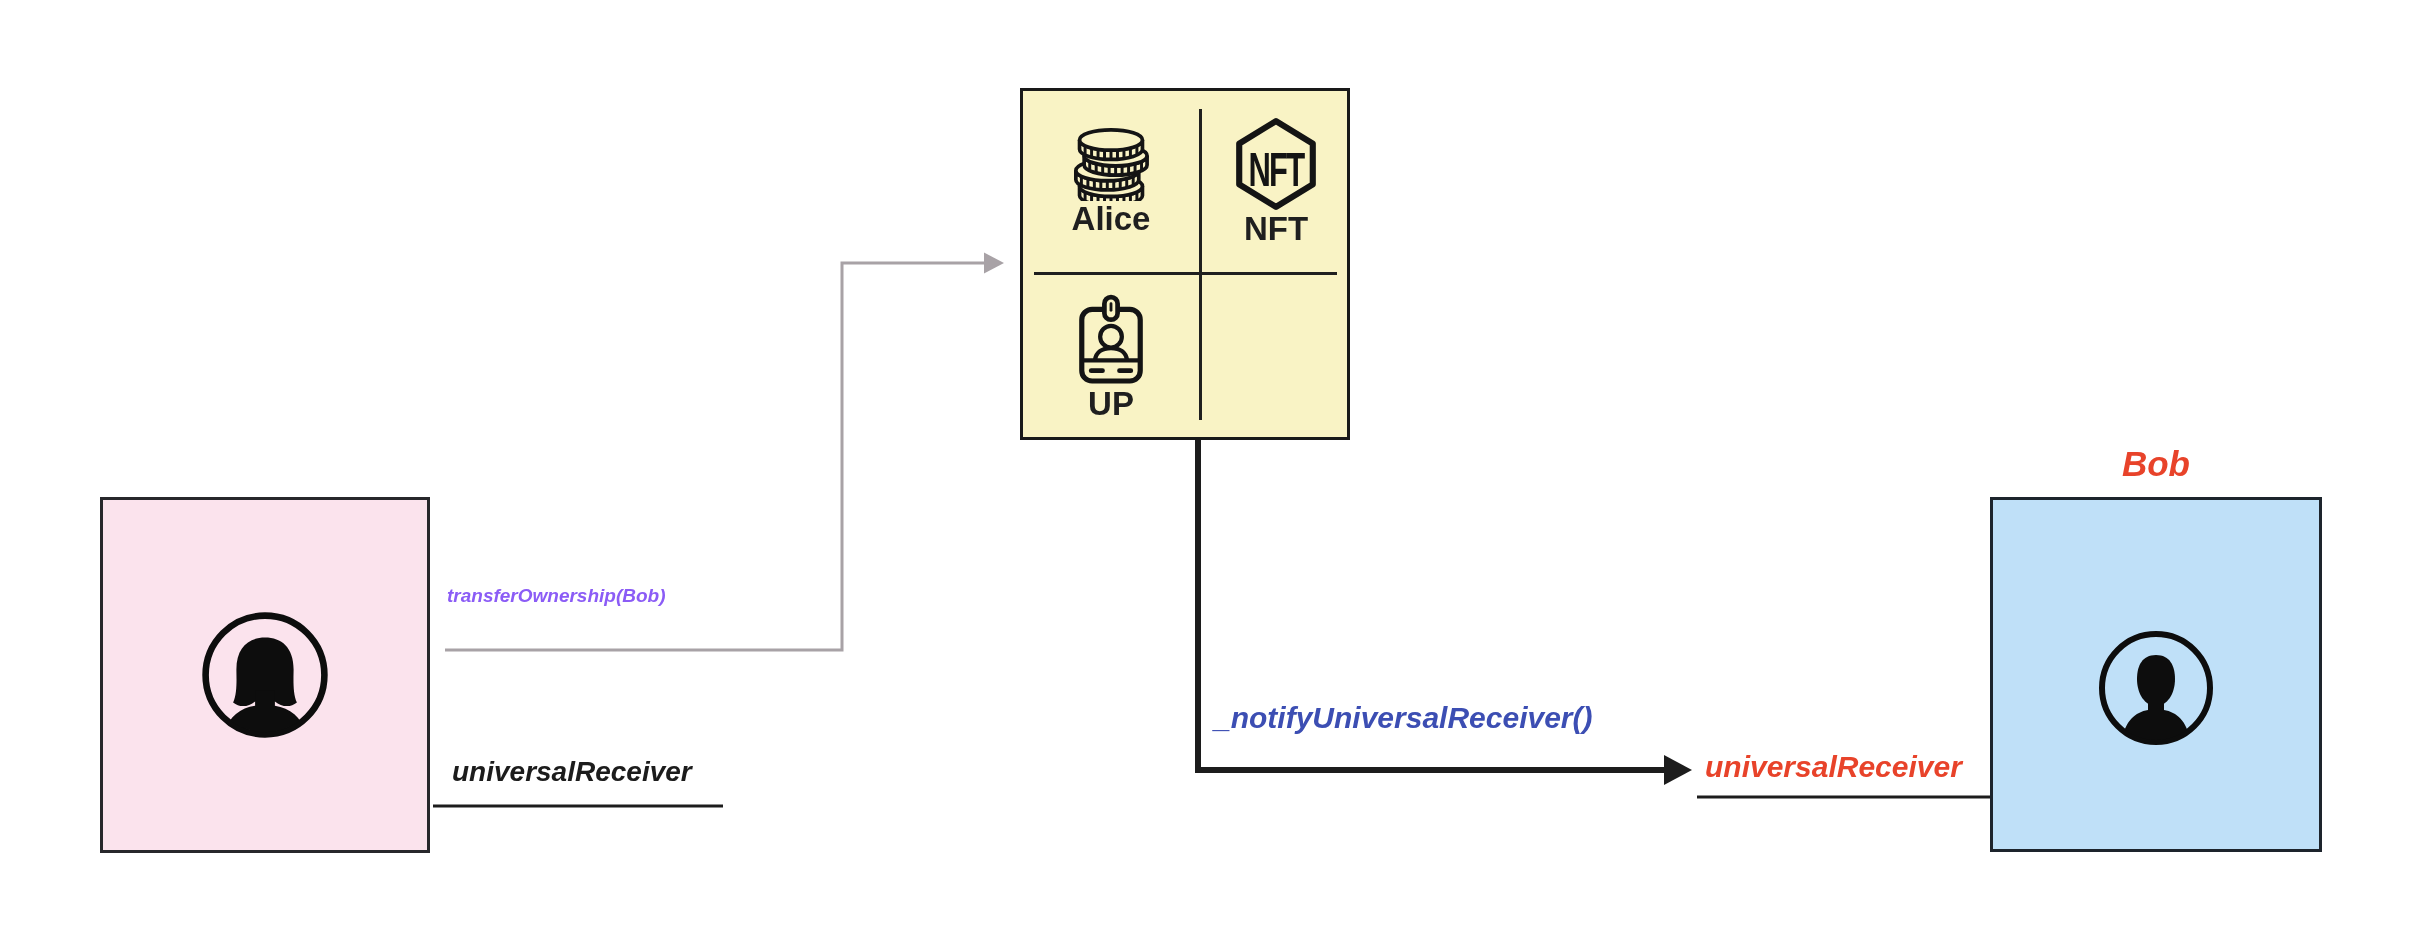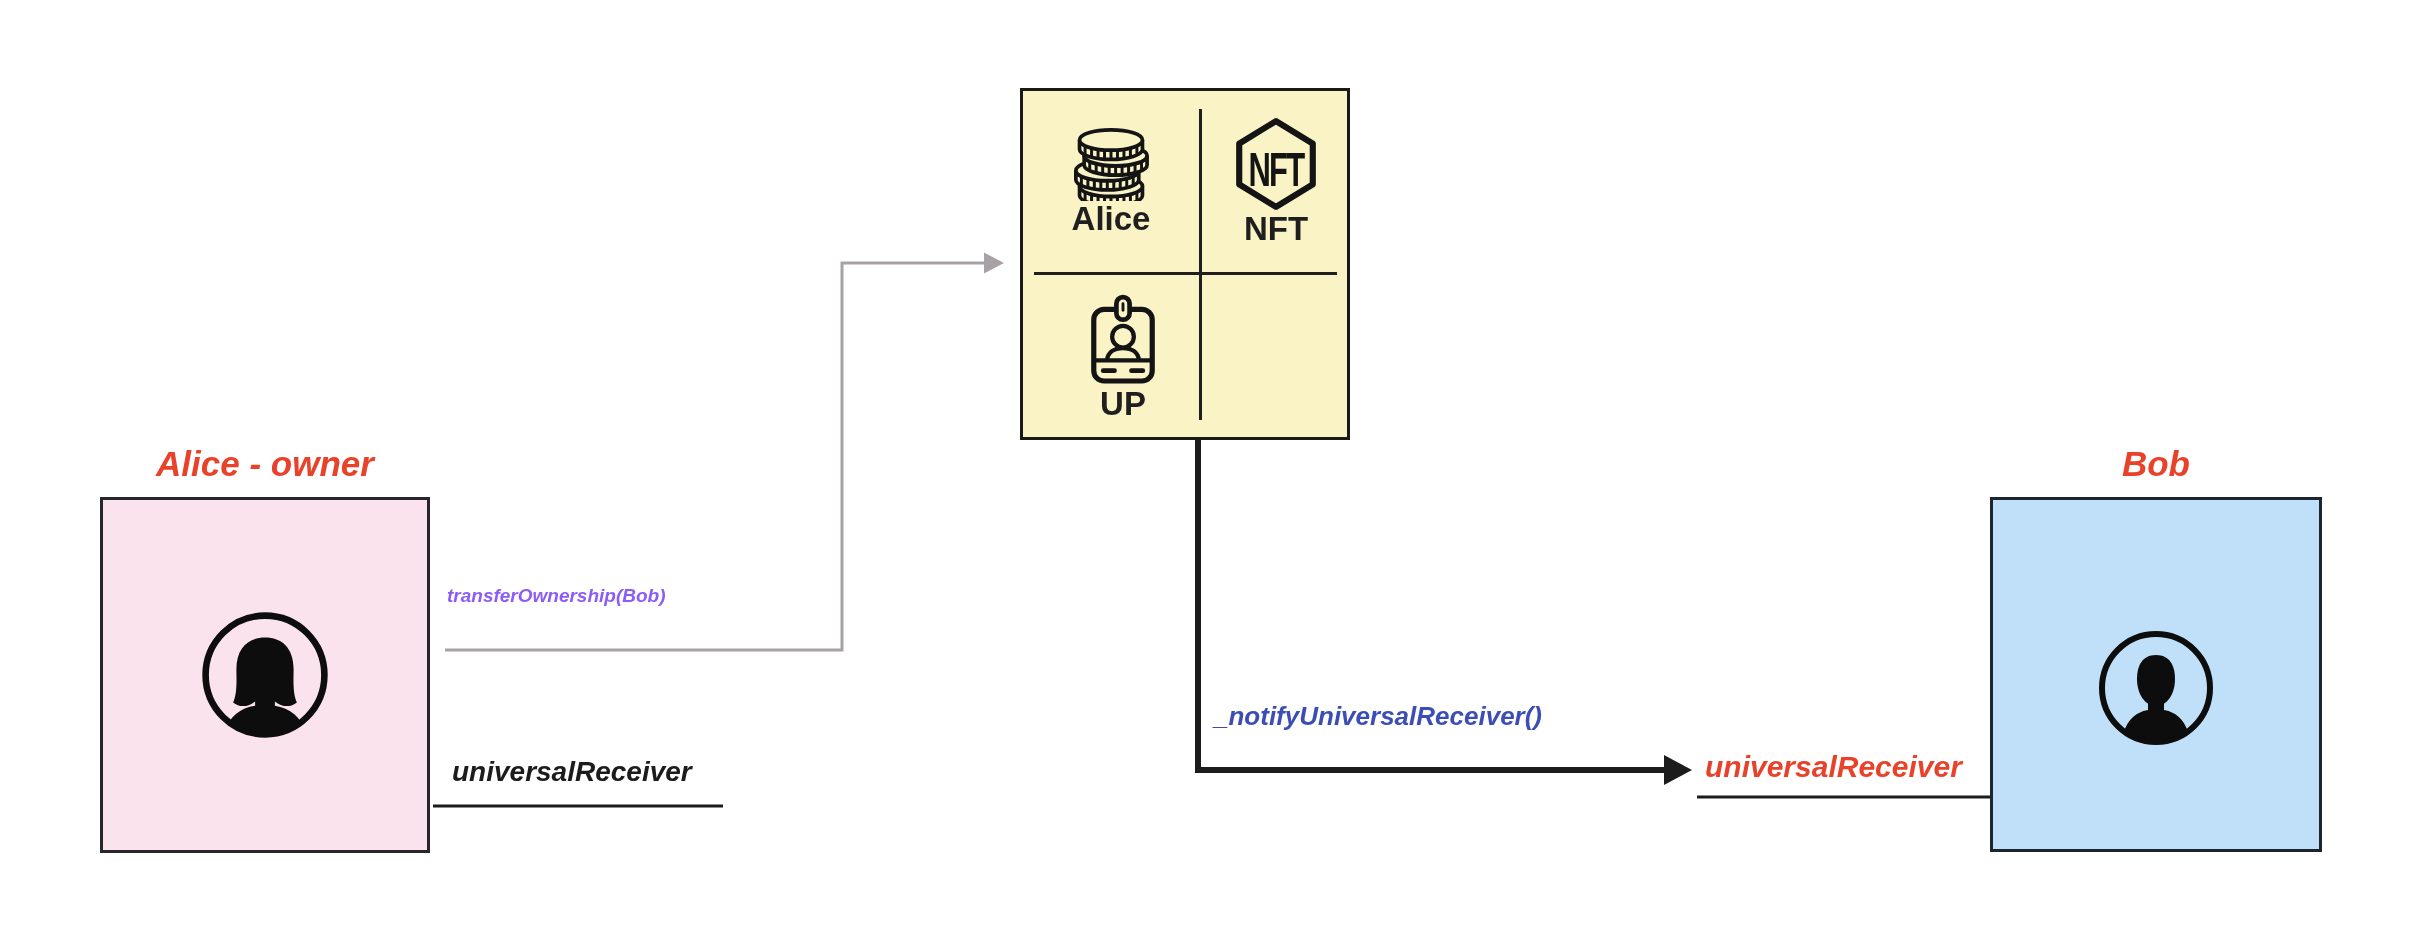--- a/index.html
+++ b/index.html
@@ -40,21 +40,21 @@
   }
   .cell-label{
     font-size:33px;font-weight:700;color:#1f1f1f;line-height:36px;
   }
   .divider{position:absolute;background:#1f1f1f;}
   .edge-label{
     font-weight:700;font-style:italic;white-space:nowrap;
   }
   .lbl-transfer{left:447px;top:585px;font-size:19px;color:#8b5cf6;}
   .lbl-ur-left{left:452px;top:756px;font-size:28px;color:#1c1c1c;}
-  .lbl-notify{left:1214px;top:701px;font-size:26px;color:#3c4eb3;}
+  .lbl-notify{left:1214px;top:701px;font-size:30px;color:#3c4eb3;}
   .lbl-ur-right{left:1705px;top:750px;font-size:30px;color:#e8432a;}
   svg{display:block;}
   .connector-layer{left:0;top:0;pointer-events:none;}
 </style>
 </head>
 <body>
 
 <div class="canvas">
 
   <svg class="abs connector-layer" width="2413" height="932" viewBox="0 0 2413 932">
@@ -67,21 +67,20 @@
     <path d="M433,806 H723" stroke="#1c1c1c" stroke-width="3" fill="none"></path>
 
     <g>
       <path d="M1198,438 V770 H1664" fill="none" stroke="#1c1c1c" stroke-width="6"></path>
       <polygon points="1664,755 1692,770 1664,785" fill="#1c1c1c"></polygon>
     </g>
 
     <path d="M1697,797 H1991" stroke="#1c1c1c" stroke-width="3" fill="none"></path>
   </svg>
 
-  <div class="abs actor-title" style="left:100px;top:444px;width:330px;">Alice - owner</div>
 
   <div class="abs actor-box alice-box">
     <svg width="132" height="132" viewBox="0 0 120 120">
       <defs>
           <clipPath id="aclip">
             <circle cx="60" cy="60" r="52"></circle>
           </clipPath>
         </defs>
       <circle cx="60" cy="60" r="54" fill="none" stroke="#0d0d0d" stroke-width="6"></circle>
       <g fill="#0d0d0d">
@@ -134,21 +133,21 @@
     <div class="cell" style="left:176px;top:0;width:154px;height:181px;padding-bottom:18px;">
       <svg width="82" height="94" viewBox="0 0 80 92">
         <polygon points="40,4 76,26 76,66 40,88 4,66 4,26" fill="none" stroke="#141414" stroke-width="6" stroke-linejoin="round"></polygon>
         <g transform="translate(40,51) scale(0.82,1.25)">
           <text x="0" y="13" text-anchor="middle" font-size="37" font-weight="700" letter-spacing="-2" fill="#141414" font-family="Liberation Sans, sans-serif">NFT</text>
         </g>
       </svg>
       <div class="cell-label">NFT</div>
     </div>
 
-    <div class="cell" style="left:12px;top:184px;width:176px;height:165px;padding-bottom:8px;">
+    <div class="cell" style="left:0;top:184px;width:176px;height:165px;padding-bottom:8px;">
       <svg width="66" height="92" viewBox="0 0 70 95">
         <rect x="4" y="15" width="62" height="76" rx="11" fill="none" stroke="#141414" stroke-width="5.5"></rect>
         <rect x="28" y="2" width="14" height="24" rx="7" fill="#f9f3c5" stroke="#141414" stroke-width="5"></rect>
         <line x1="35" y1="9" x2="35" y2="16" stroke="#141414" stroke-width="3" stroke-linecap="round"></line>
         <circle cx="35" cy="44" r="11.5" fill="none" stroke="#141414" stroke-width="4.5"></circle>
         <path d="M18,69 C19,60 26,56 35,56 C44,56 51,60 52,69" fill="none" stroke="#141414" stroke-width="4.5"></path>
         <line x1="5" y1="69" x2="65" y2="69" stroke="#141414" stroke-width="4.5"></line>
         <line x1="14" y1="80" x2="26" y2="80" stroke="#141414" stroke-width="5" stroke-linecap="round"></line>
         <line x1="44" y1="80" x2="56" y2="80" stroke="#141414" stroke-width="5" stroke-linecap="round"></line>
       </svg>

